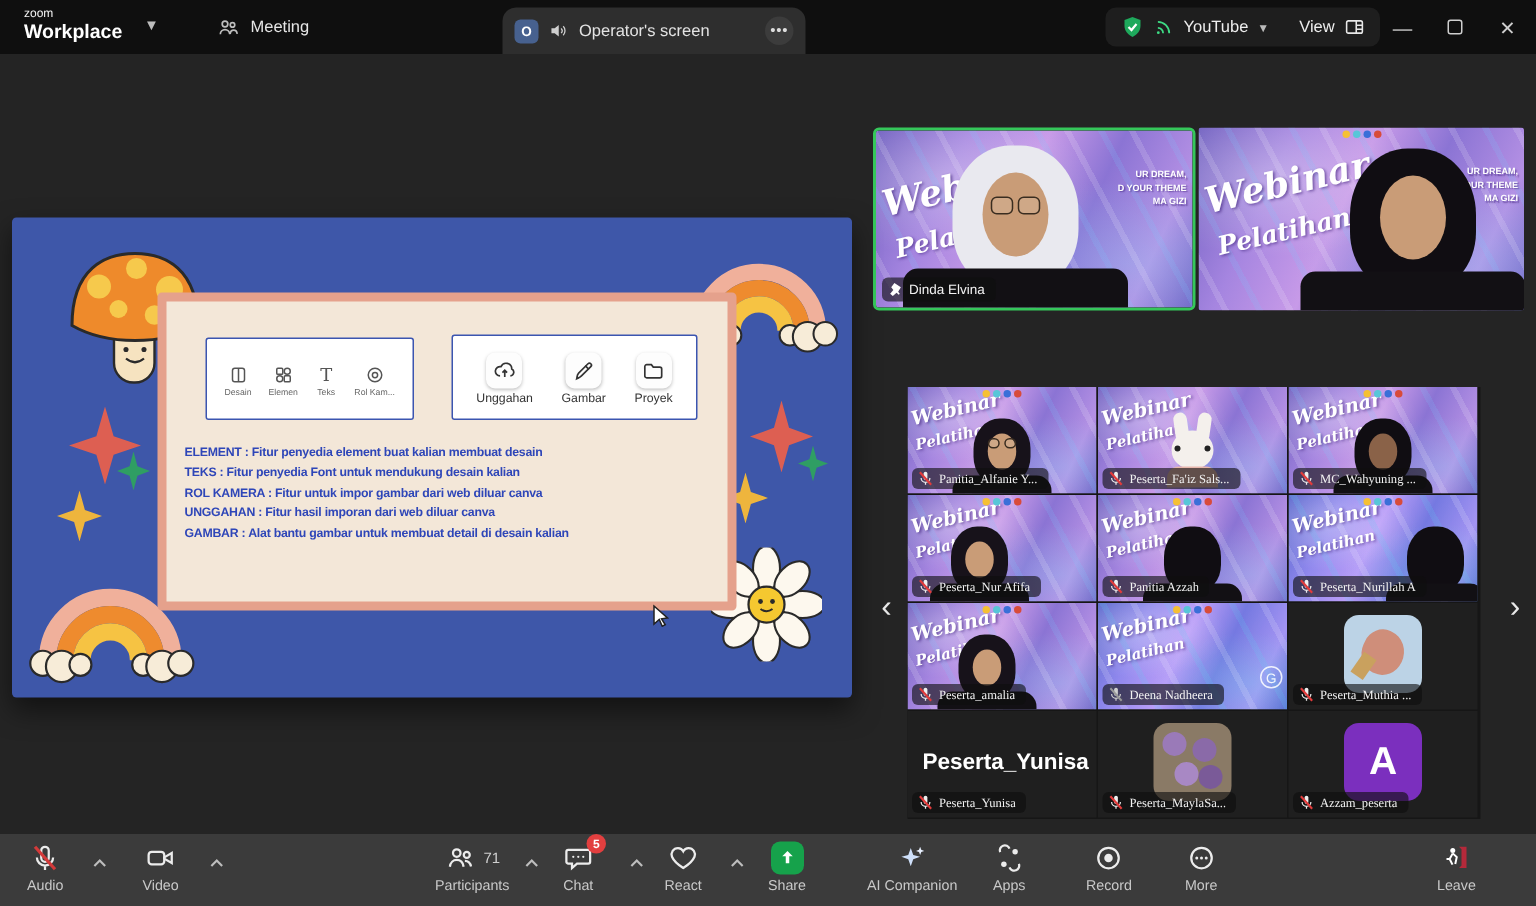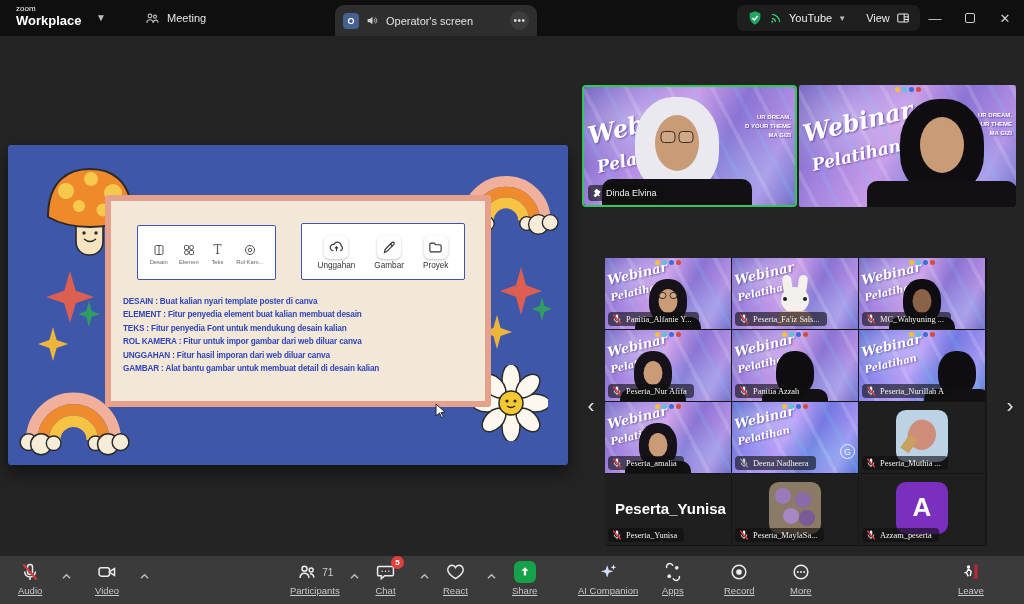--- a/index.html
+++ b/index.html
@@ -105,21 +105,21 @@
   .gtile .namebar { height:14px; left:3px; bottom:3px; } .gtile .namebar span { font-size:8.4px;font-family:Liberation Serif, serif; }
   .micico { flex:0 0 auto; width:10px; height:10px; }
 
   .gal-arrow { position:absolute; top:390px; width:22px; height:30px; color:#e8e8e8; font-size:21px; display:flex; align-items:center; justify-content:center; z-index:8; }
   .gal-prev { left:580px; } .gal-next { left:999px; }
 
   
   .bottombar { position:absolute; left:0; top:556px; width:1024px; height:48px; background:#3b3b3b; z-index:50; }
   .bb-item { position:absolute; top:5px; display:flex; flex-direction:column; align-items:center; }
   .bb-ico { height:22px; display:flex; align-items:center; justify-content:center; position:relative; }
-  .bb-lbl { font-size:9.5px; color:#c9c9c9; margin-top:2px; white-space:nowrap;text-decoration:underline; }
+  .bb-lbl { font-size:9.5px; color:#c9c9c9; margin-top:2px; white-space:nowrap; }
   .bb-chev { position:absolute; top:10px; color:#bdbdbd; }
   .pcount { color:#cfcfcf; font-size:10px; margin-left:4px; }
   .badge { position:absolute; top:-5px; right:-8px; min-width:13px; height:13px; background:#e23f3f; border-radius:7px; color:#fff; font-size:8px; font-weight:bold; display:flex; align-items:center; justify-content:center; padding:0 2px; }
   .share-sq { width:22px; height:22px; background:#16a24b; border-radius:6px; display:flex; align-items:center; justify-content:center; }
 </style>
 </head>
 <body>
 
 <div class="app">
 
@@ -301,21 +301,20 @@
         <span class="c-ico">
             <svg width="15" height="15" viewBox="0 0 24 24" fill="none" stroke="currentColor" stroke-width="1.8">
               <path d="M3 7a2 2 0 0 1 2-2h5l2 2.5h7a2 2 0 0 1 2 2V17a2 2 0 0 1-2 2H5a2 2 0 0 1-2-2z"></path>
             </svg>
           </span>
         <span class="c-lbl">Proyek</span>
       </div>
     </div>
 
     <div class="bullets">
-      <div>DESAIN :  Buat kalian nyari template poster di canva</div>
       <div>ELEMENT : Fitur penyedia element buat kalian membuat desain</div>
       <div>TEKS : Fitur penyedia Font untuk mendukung desain kalian</div>
       <div>ROL KAMERA : Fitur untuk impor gambar dari web diluar canva</div>
       <div>UNGGAHAN : Fitur hasil imporan dari web diluar canva</div>
       <div>GAMBAR : Alat bantu gambar untuk membuat detail di desain kalian</div>
     </div>
 
     <svg class="cursor" width="11" height="15" viewBox="0 0 11 15">
         <path d="M1 1l9 8-4 .5 2.5 4-2 1L4.5 10 1 13z" fill="#fff" stroke="#222" stroke-width="1"></path>
       </svg>

